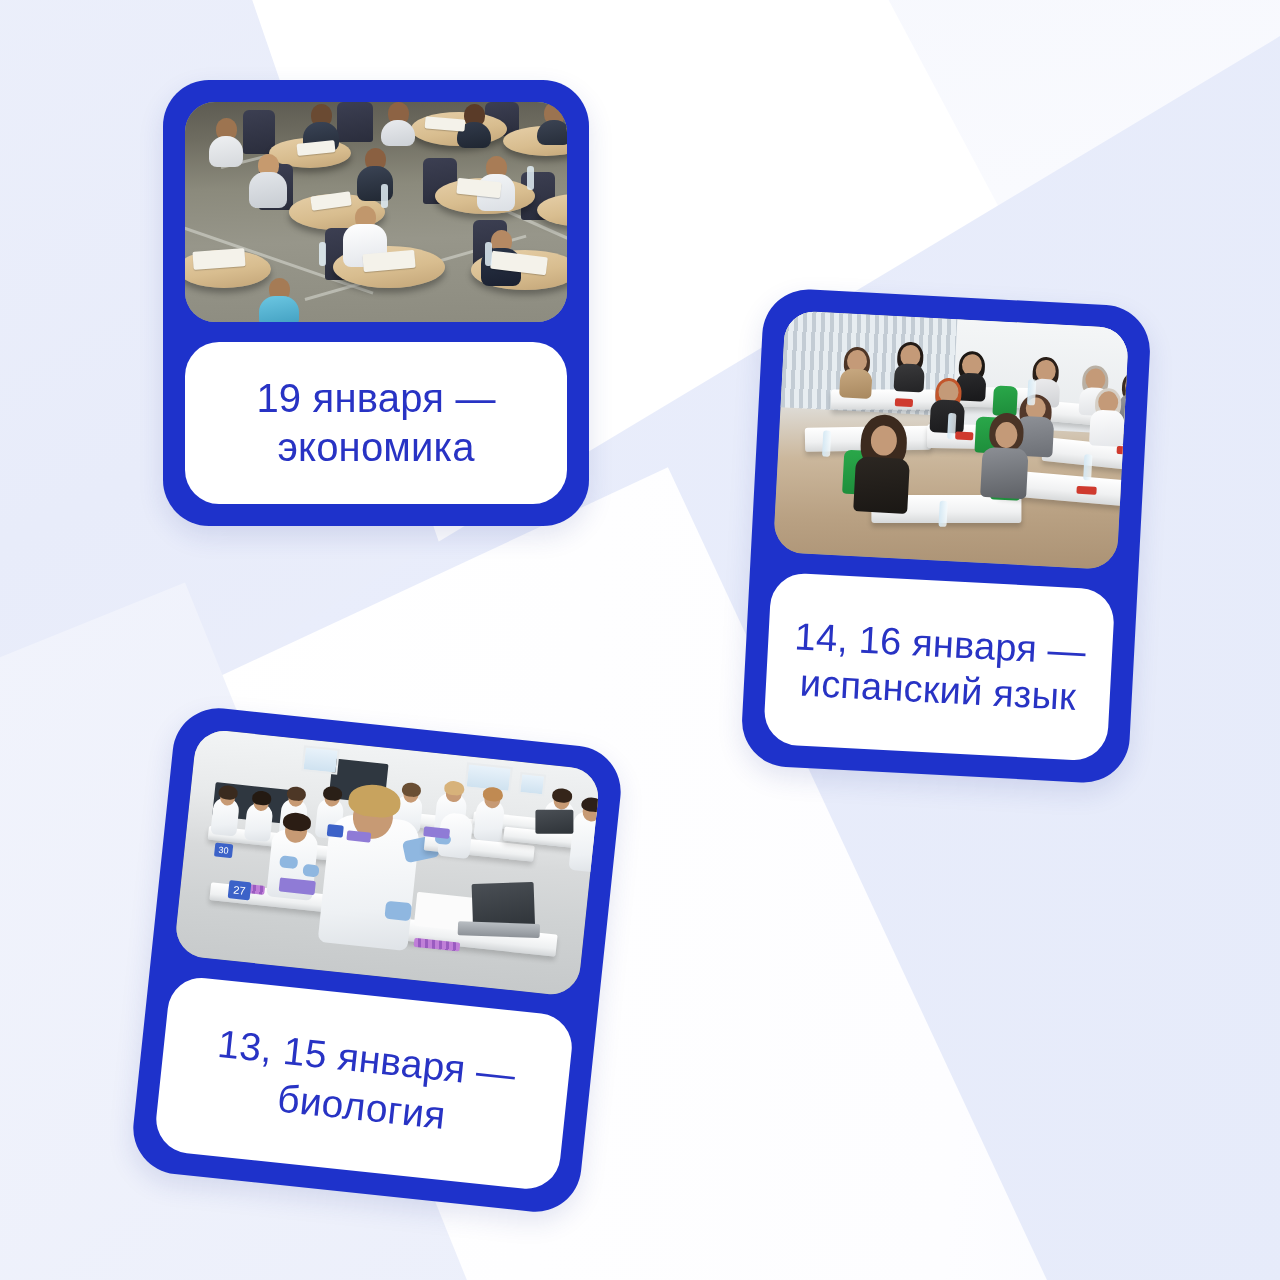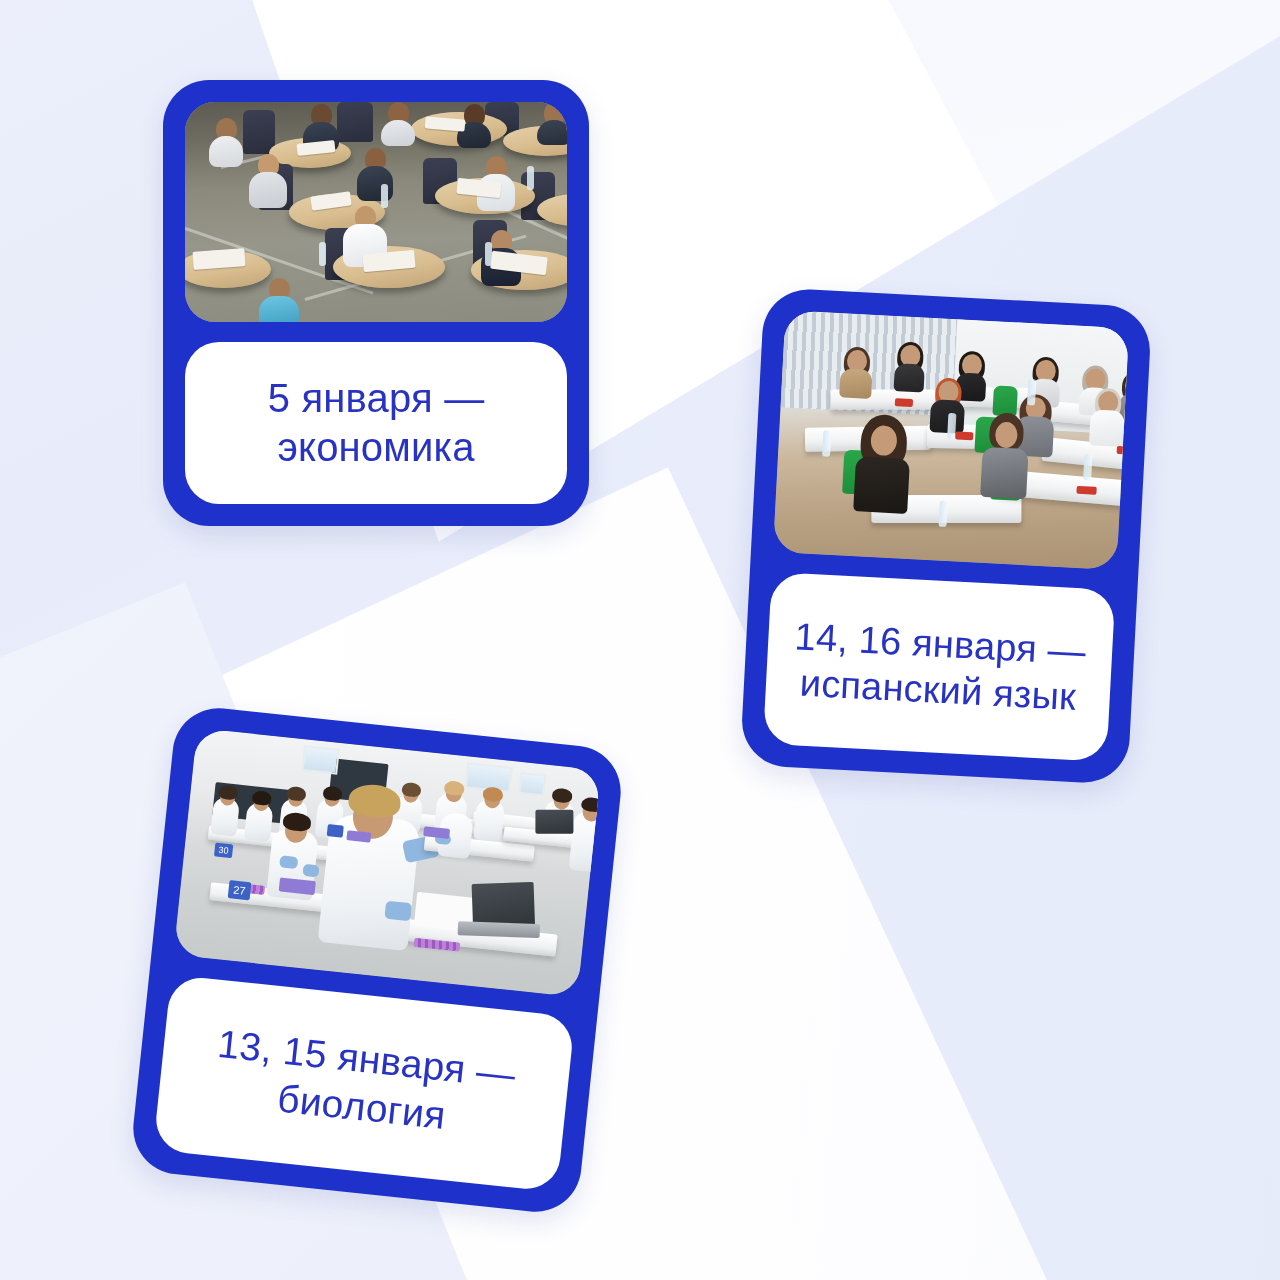--- a/index.html
+++ b/index.html
@@ -394,21 +394,21 @@
         <div class="paper" style="left:240px; top:16px;  width:40px; height:12px; transform:rotate(5deg);"></div>
 
         <div class="bottle" style="left:196px; top:82px;"></div>
         <div class="bottle" style="left:342px; top:64px;"></div>
         <div class="bottle" style="left:300px; top:140px;"></div>
         <div class="bottle" style="left:134px; top:140px;"></div>
       </div>
     </div>
 
     <div class="card-label" style="background: rgb(255, 255, 255);">
-      <div class="card-label-text" style="color: rgb(40, 51, 196);">5 января —
+      <div class="card-label-text" style="color: rgb(40, 51, 196);">19 января —
 экономика</div>
     </div>
   </div>
 
   <div class="card" id="card-spanish" style="background: rgb(30, 50, 203);">
 
     <div class="card-photo">
       <div class="scene scB">
         <div class="blinds"></div>
         <div class="wall"></div>

